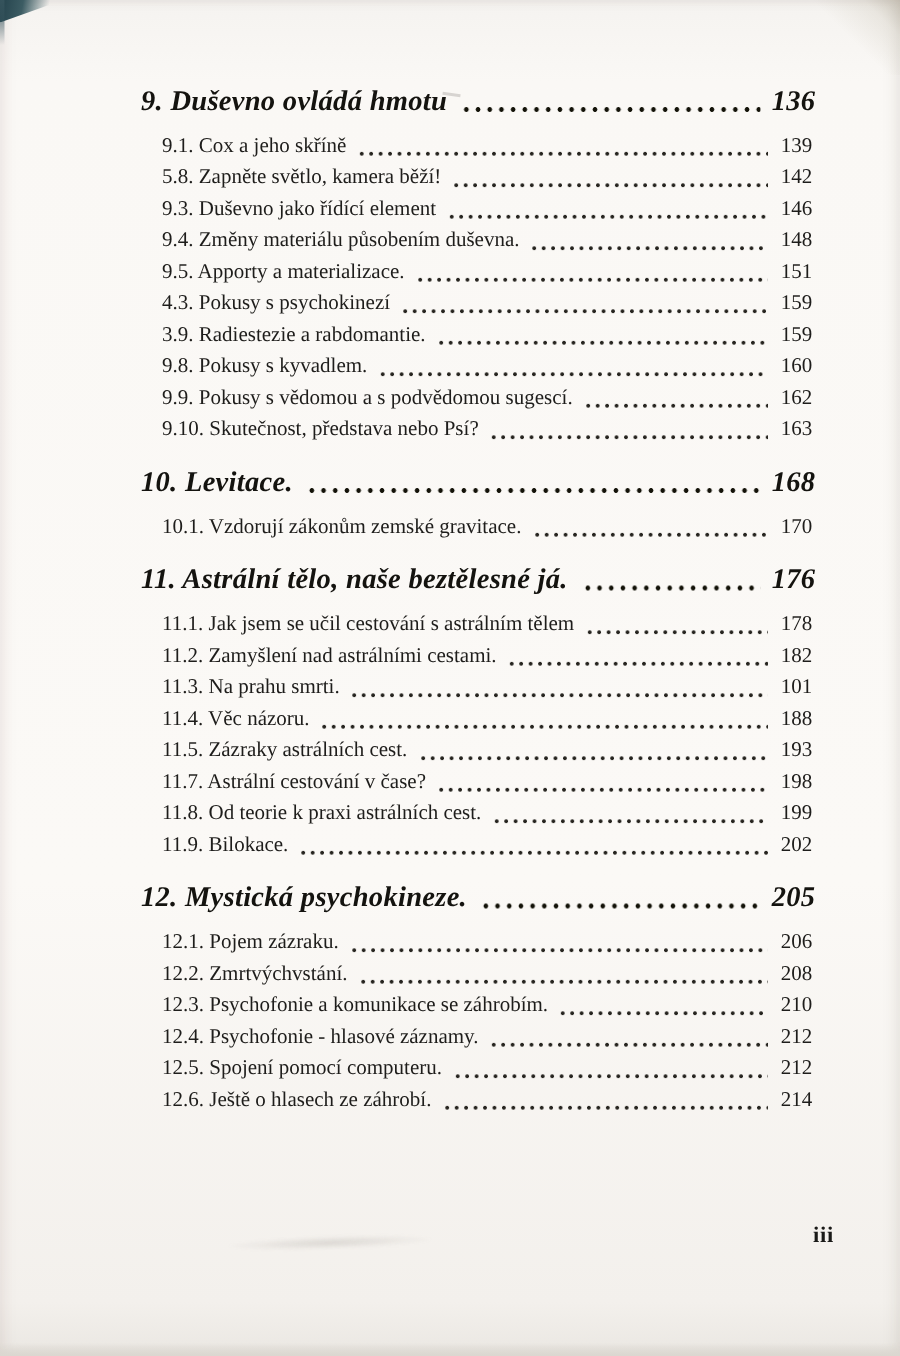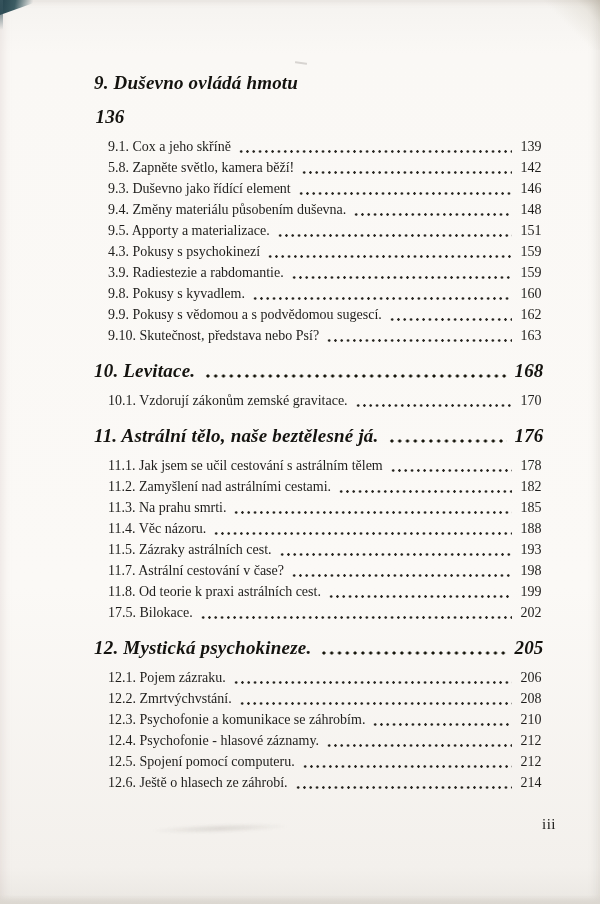--- a/index.html
+++ b/index.html
@@ -45,21 +45,21 @@
     position: absolute;
     left: 94px; right: 55px; top: 56px;
   }
   .row { display: flex; align-items: baseline; }
   .head {
     font-weight: bold; font-style: italic;
     font-size: 19px; line-height: 24px;
     color: #14130f; letter-spacing: 0.2px;
     margin: 13px 0 7px 0;
   }
-  .toc > section:first-child .head { margin-top: 15px; flex-direction: column; }
+  .toc > section:first-child .head { margin-top: 0; }
   .item {
     font-size: 14px; line-height: 21px; height: 21px;
     color: #1e1d1b;
     margin-left: 14px;
   }
   .t { white-space: nowrap; }
   .p { text-align: center; }
   .item .p { min-width: 28px; }
   .head .p { min-width: 32px; }
   .leader {
@@ -75,21 +75,21 @@
     background-size: 6.3px 5px;
   }
   .head .leader {
     height: 6px;
     margin: 0 6px 4px 9px;
     background-image: radial-gradient(circle, #131208 1.35px, rgba(0,0,0,0) 1.8px);
     background-size: 7.8px 6px;
   }
   .folio {
     position: absolute; right: 44px; top: 816px;
-    font-weight: normal; font-size: 15px; color: #1a1a18;
+    font-weight: bold; font-size: 15px; color: #1a1a18;
     letter-spacing: 0.5px;
   }
   .speck {
     position: absolute; left: 295px; top: 62px; width: 12px; height: 2px;
     background: rgba(110,105,98,0.25); transform: rotate(8deg); filter: blur(0.5px);
   }
 </style>
 </head>
 <body>
 
@@ -184,21 +184,21 @@
         <span class="p">178</span>
       </div>
       <div class="row item">
         <span class="t">11.2. Zamyšlení nad astrálními cestami.</span>
         <span class="leader"></span>
         <span class="p">182</span>
       </div>
       <div class="row item">
         <span class="t">11.3. Na prahu smrti.</span>
         <span class="leader"></span>
-        <span class="p">185</span>
+        <span class="p">101</span>
       </div>
       <div class="row item">
         <span class="t">11.4. Věc názoru.</span>
         <span class="leader"></span>
         <span class="p">188</span>
       </div>
       <div class="row item">
         <span class="t">11.5. Zázraky astrálních cest.</span>
         <span class="leader"></span>
         <span class="p">193</span>
@@ -207,21 +207,21 @@
         <span class="t">11.7. Astrální cestování v čase?</span>
         <span class="leader"></span>
         <span class="p">198</span>
       </div>
       <div class="row item">
         <span class="t">11.8. Od teorie k praxi astrálních cest.</span>
         <span class="leader"></span>
         <span class="p">199</span>
       </div>
       <div class="row item">
-        <span class="t">17.5. Bilokace.</span>
+        <span class="t">11.9. Bilokace.</span>
         <span class="leader"></span>
         <span class="p">202</span>
       </div>
     </section>
 
     <section>
       <div class="row head">
         <span class="t">12. Mystická psychokineze.</span>
         <span class="leader"></span>
         <span class="p">205</span>

